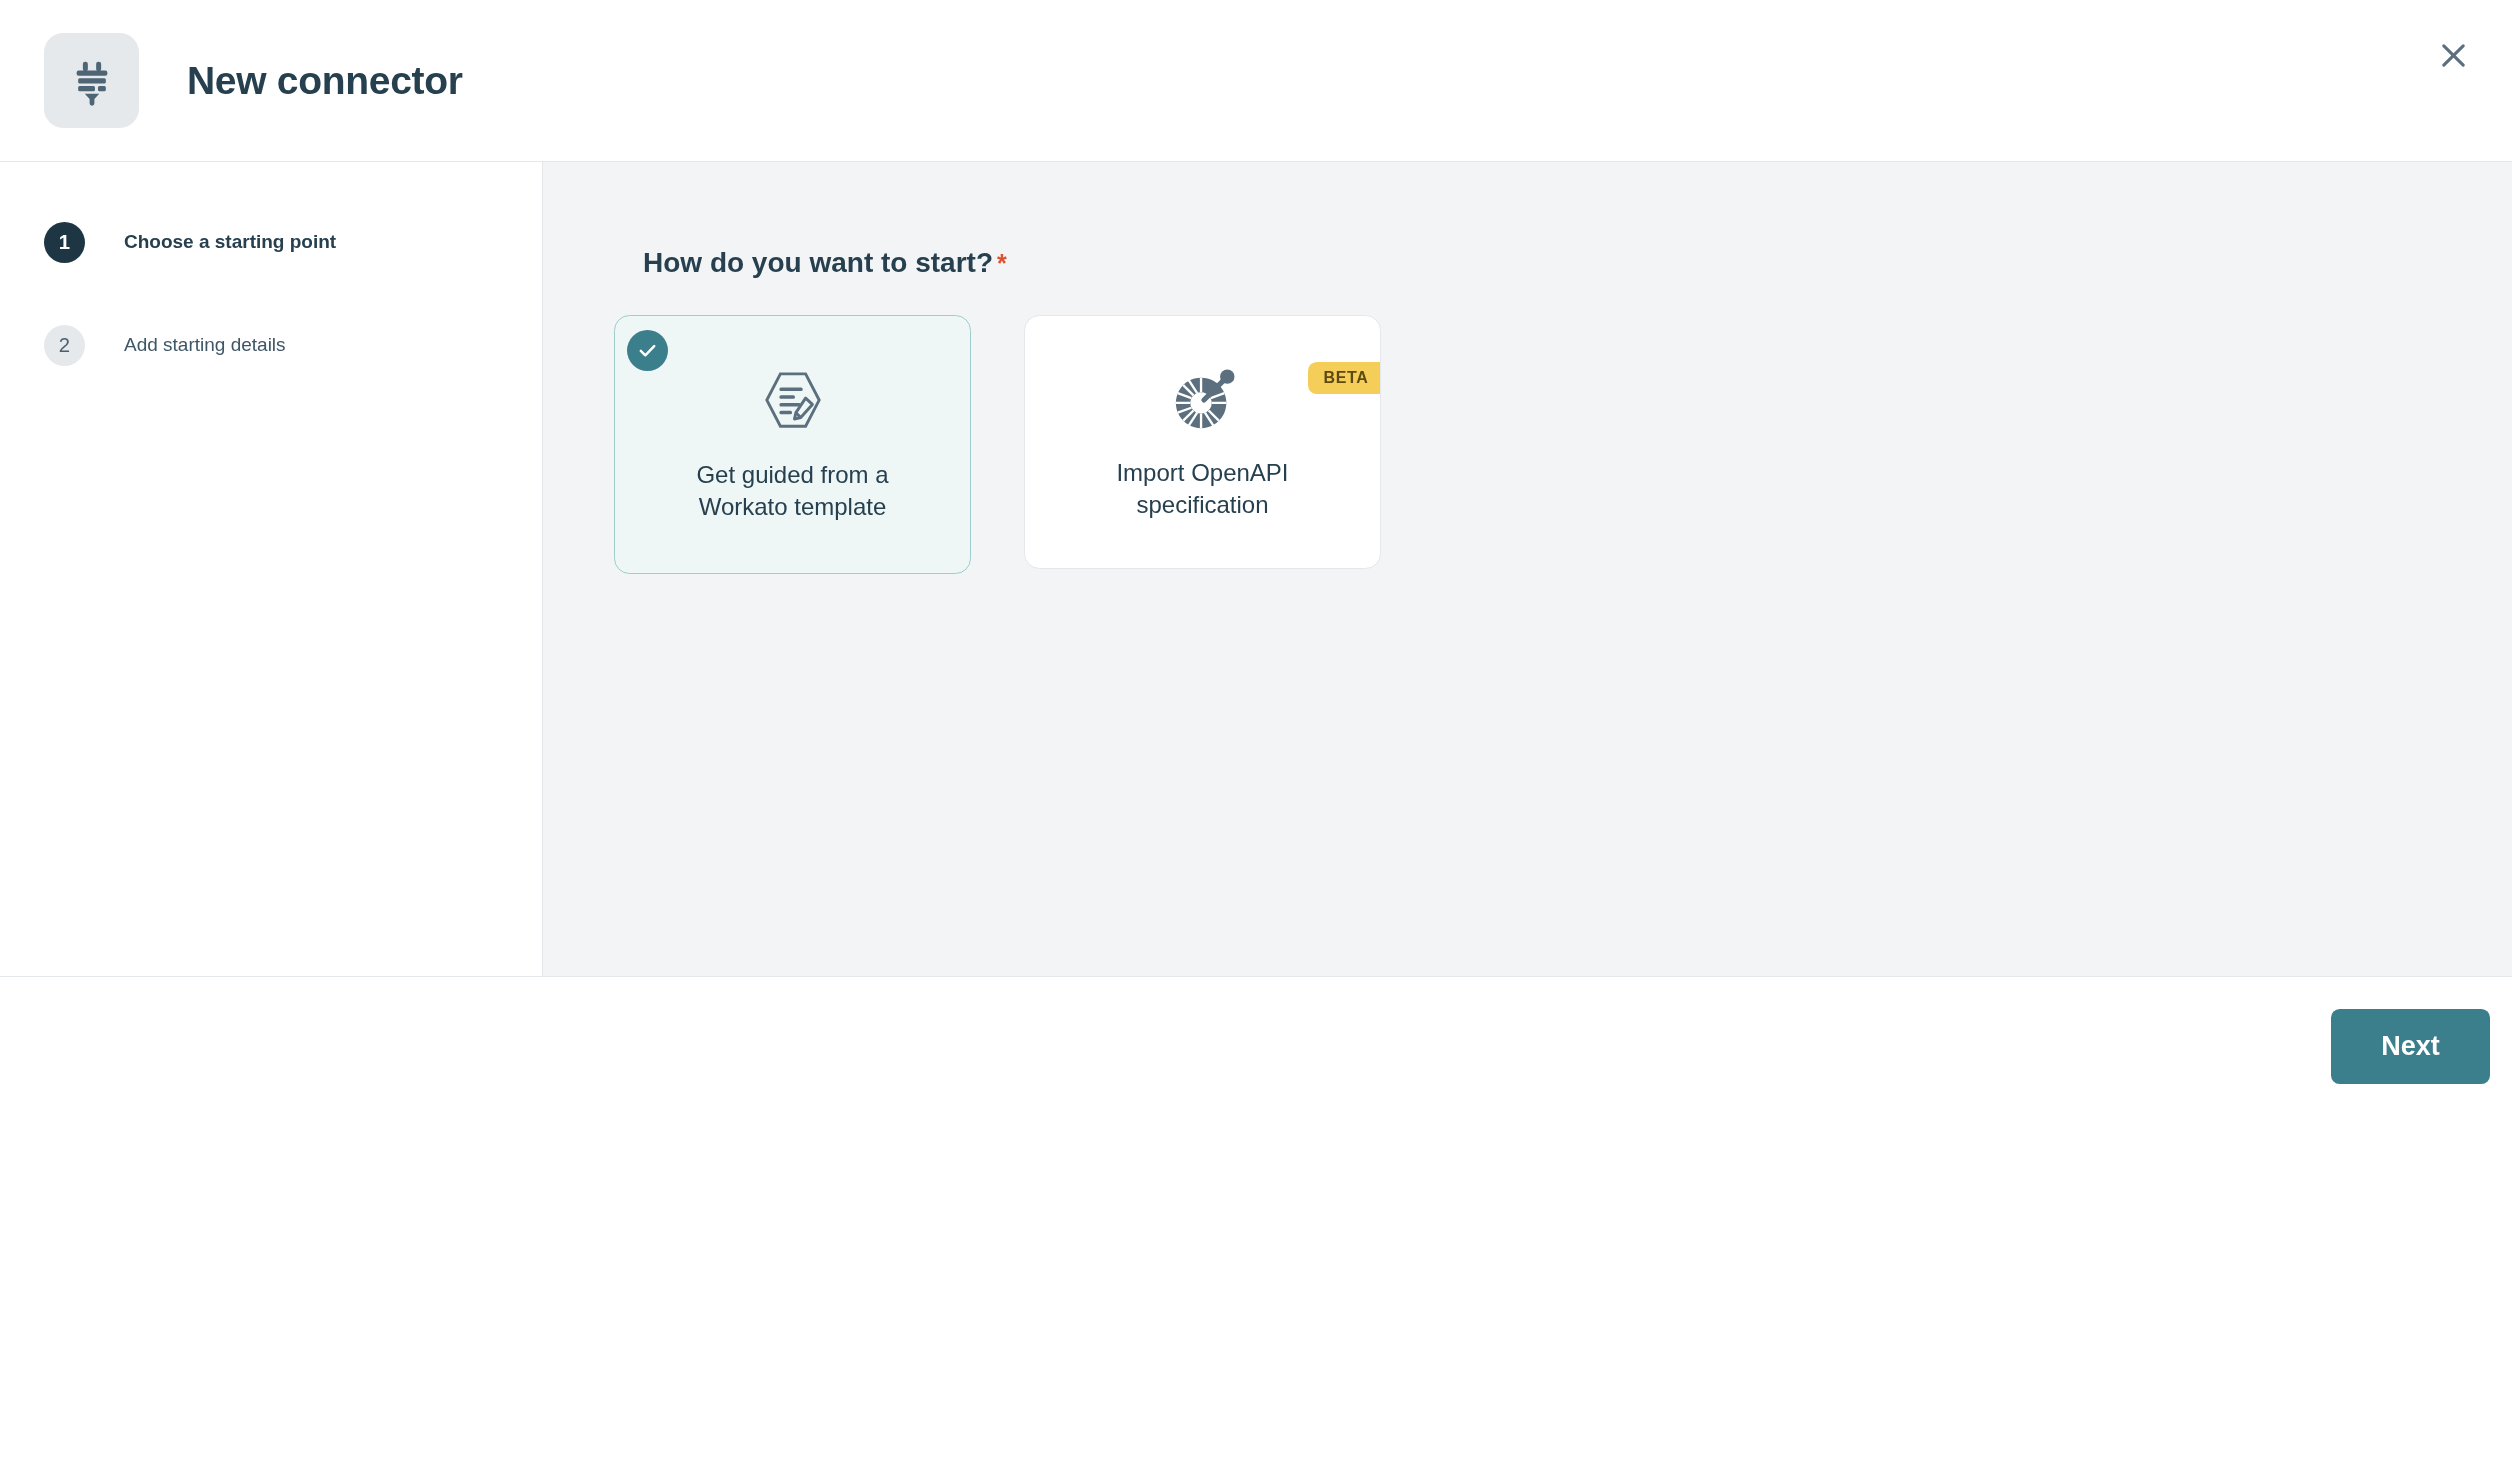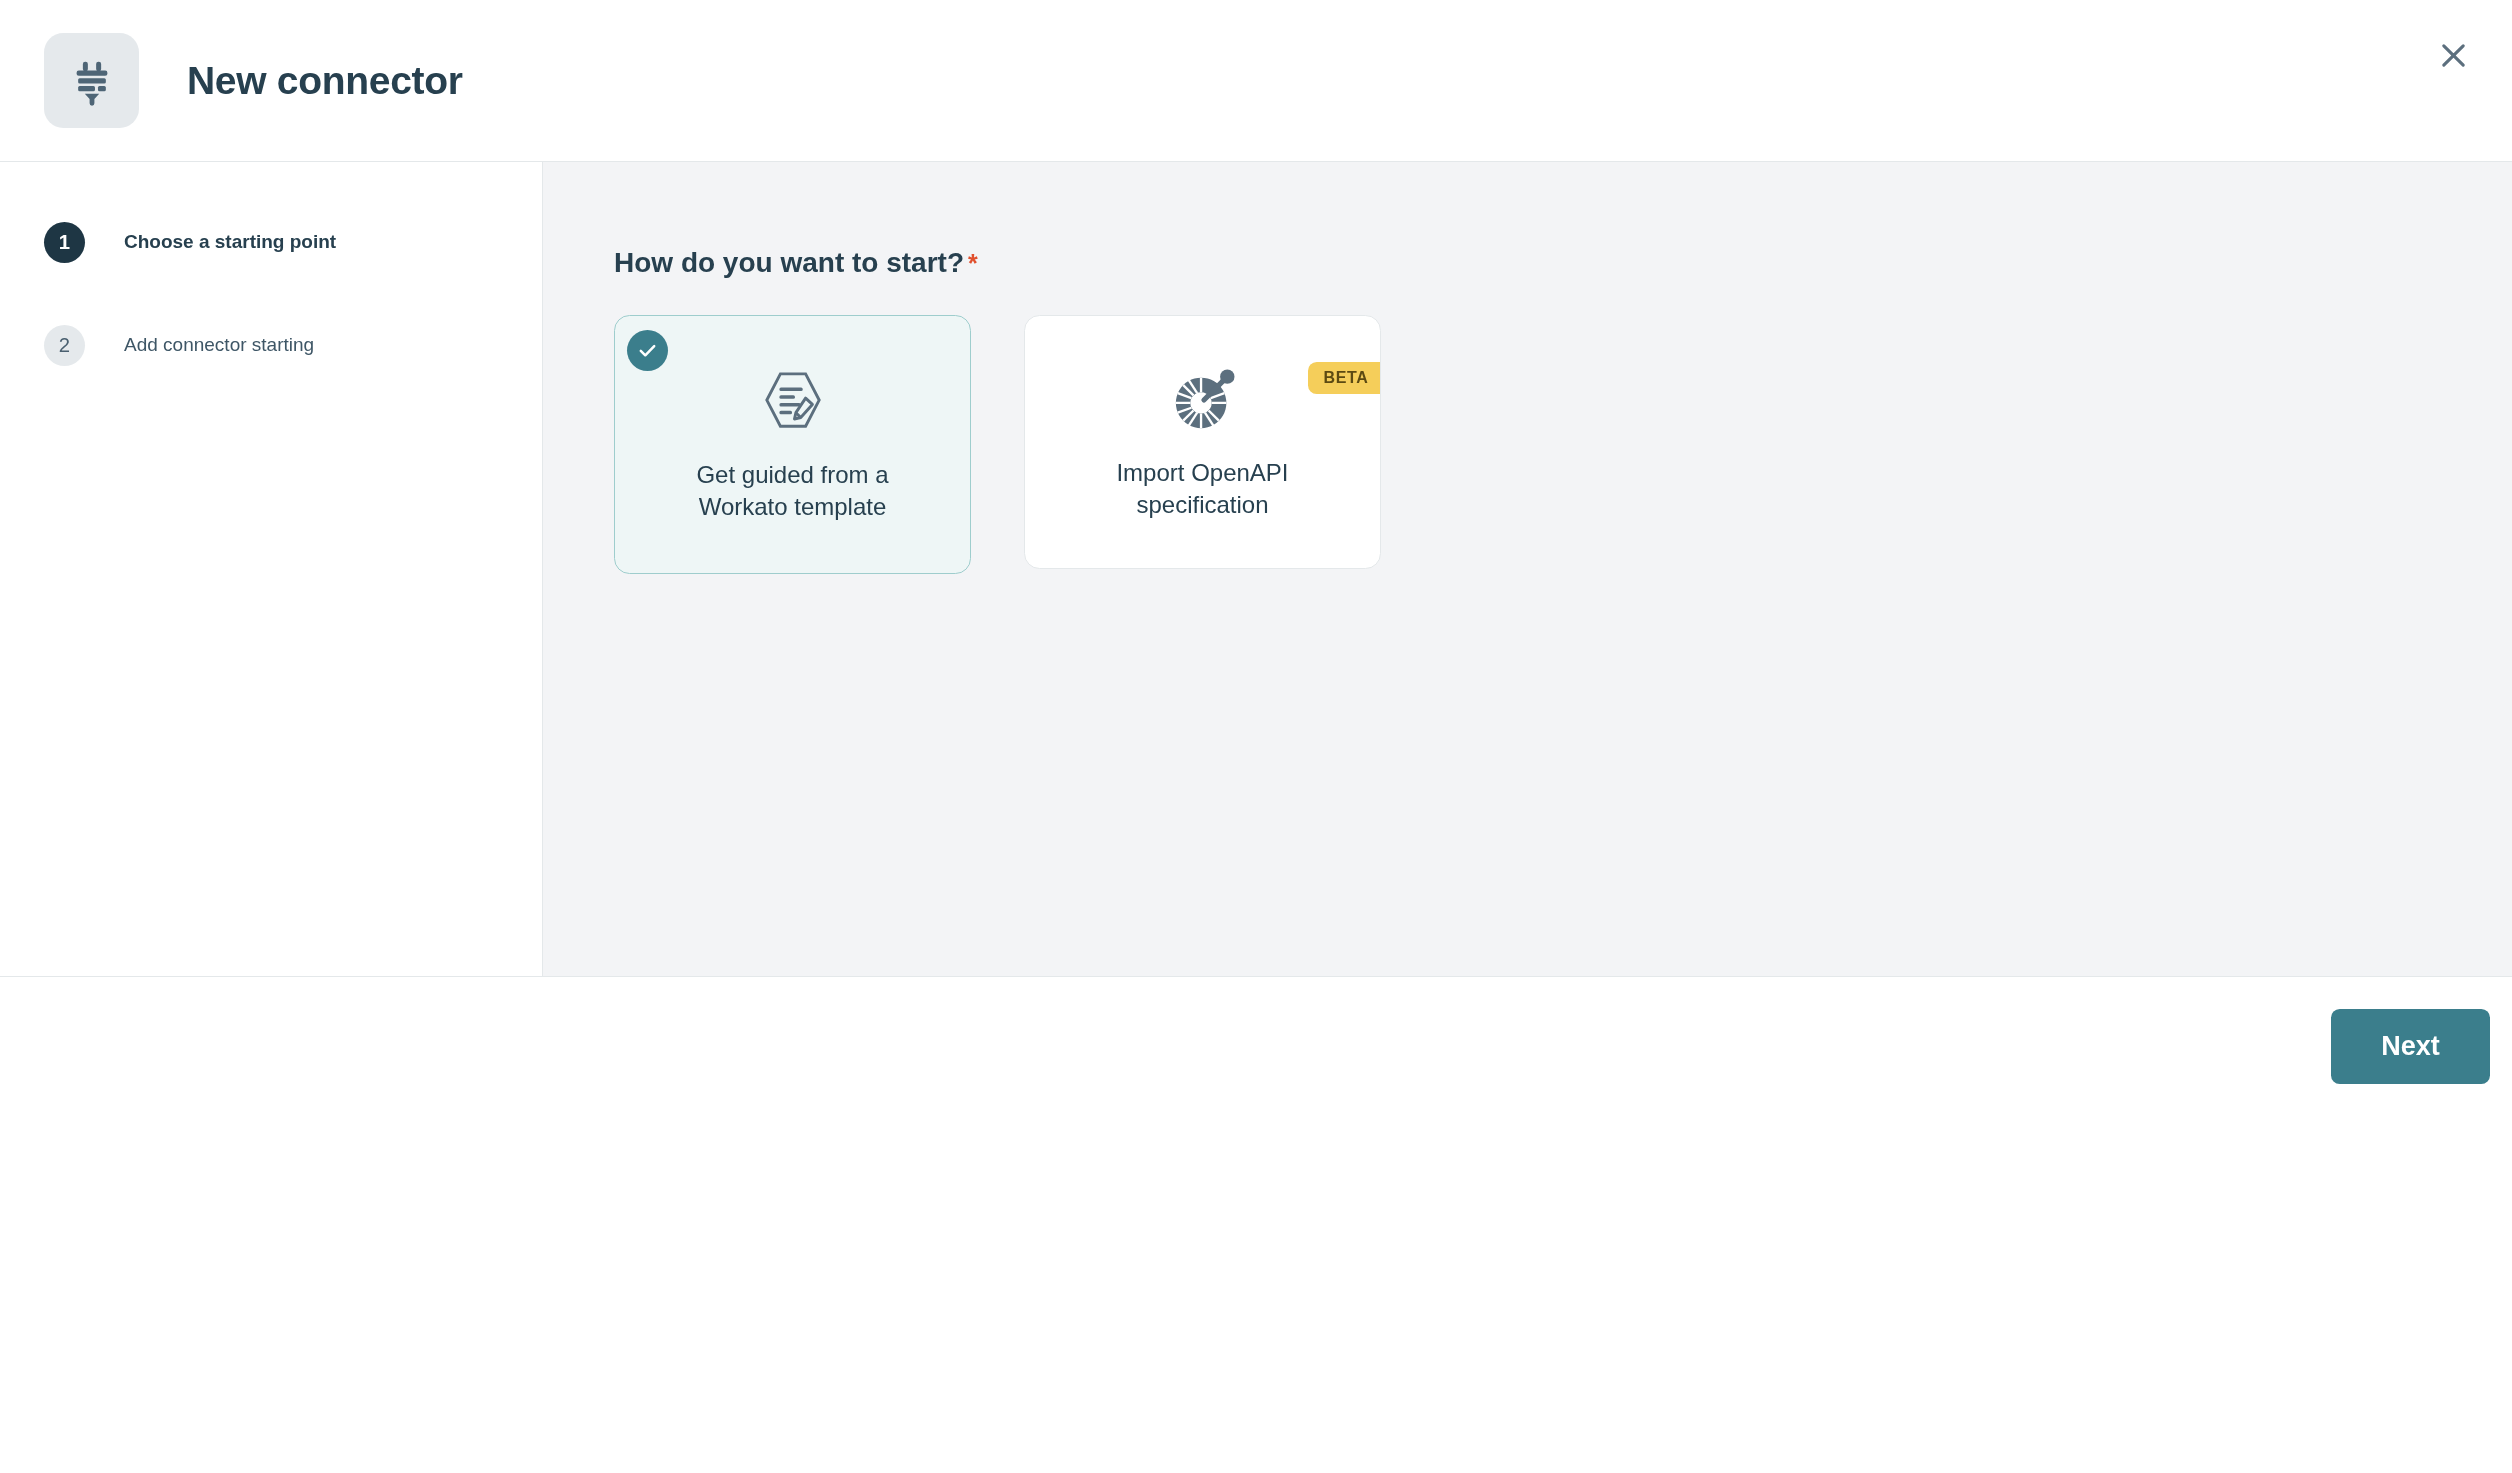--- a/index.html
+++ b/index.html
@@ -138,20 +138,21 @@
     background: #f3f4f6;
     padding: 85px 0 0 71px;
     min-width: 0;
   }
 
   .question {
     font-size: 28px;
     font-weight: bold;
     color: #27404f;
     margin-bottom: 36px;
+    margin-left: 29px;
   }
   .required-star {
     color: #e0502e;
     font-size: 25px;
     font-weight: bold;
     margin-left: 3.9px;
   }
 
   .card-row {
     display: flex;
@@ -276,21 +277,21 @@
 
   <div class="body-area">
 
     <div class="sidebar">
       <div class="step active">
         <div class="step-badge">1</div>
         <div class="step-label">Choose a starting point</div>
       </div>
       <div class="step inactive">
         <div class="step-badge">2</div>
-        <div class="step-label">Add connector starting</div>
+        <div class="step-label">Add starting details</div>
       </div>
     </div>
 
     <div class="main">
       <div class="question">
         <span>How do you want to start?</span><span class="required-star">*</span>
       </div>
 
       <div class="card-row">
 

